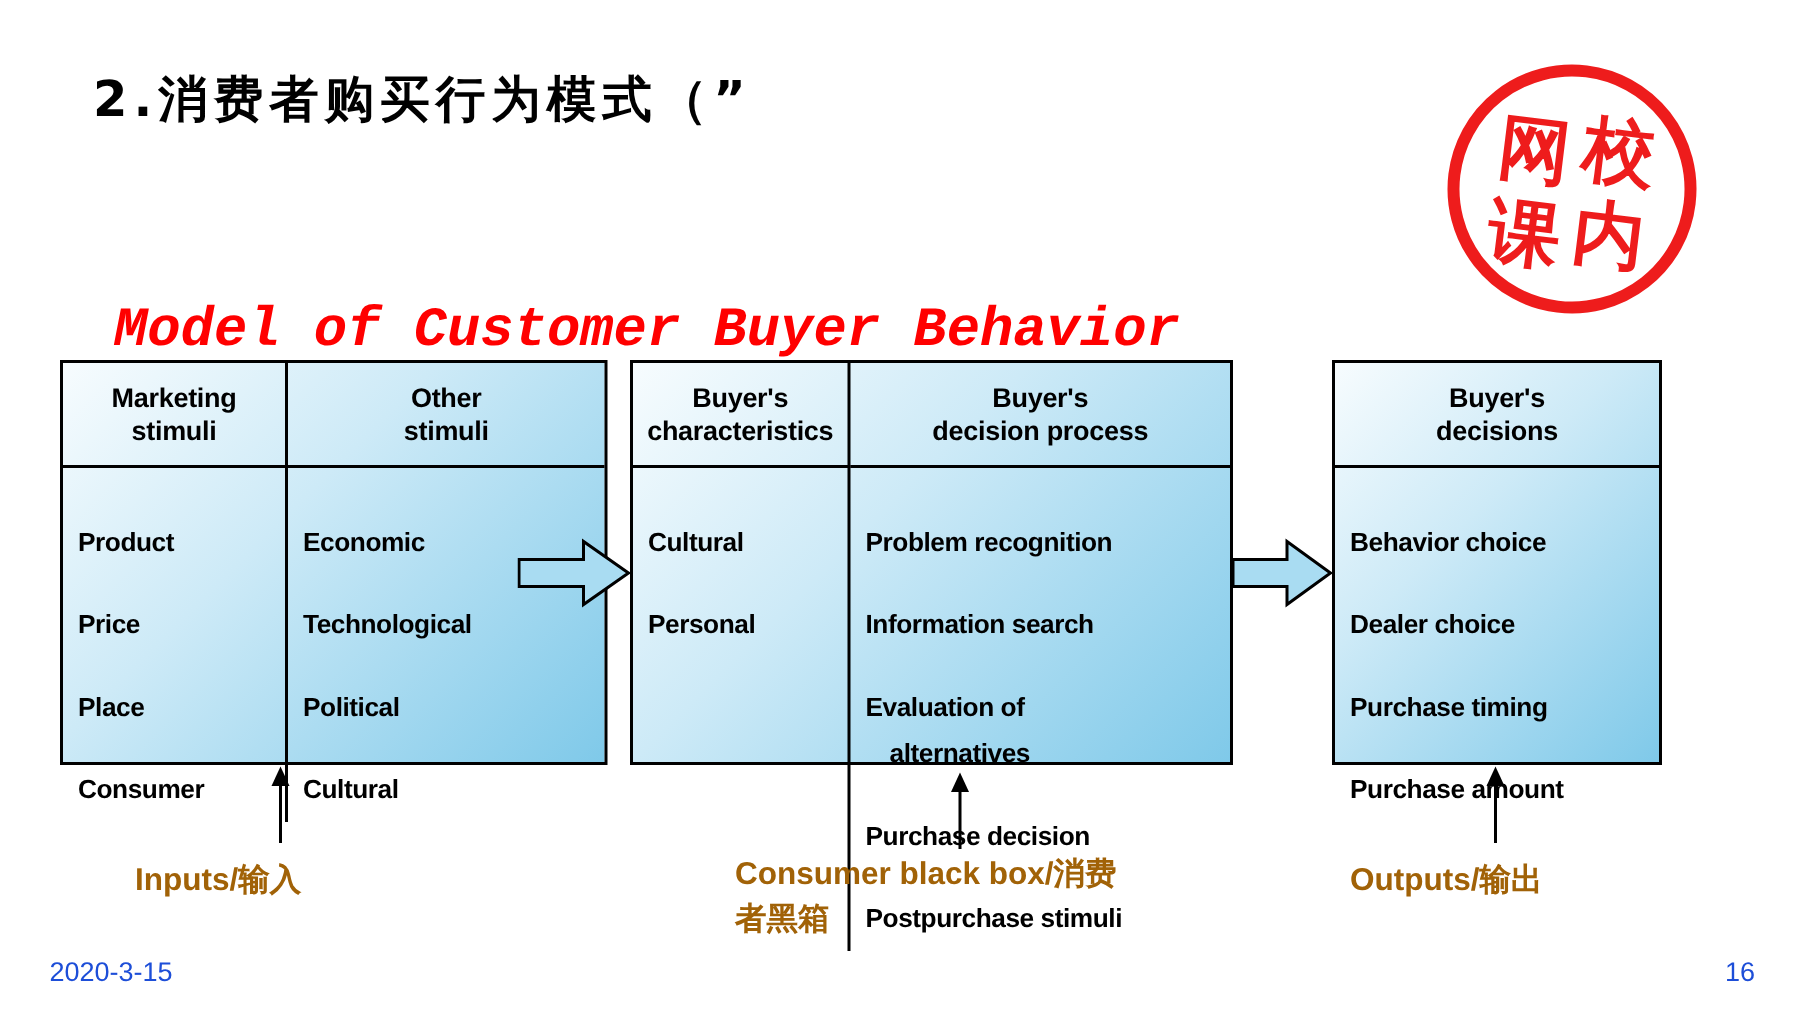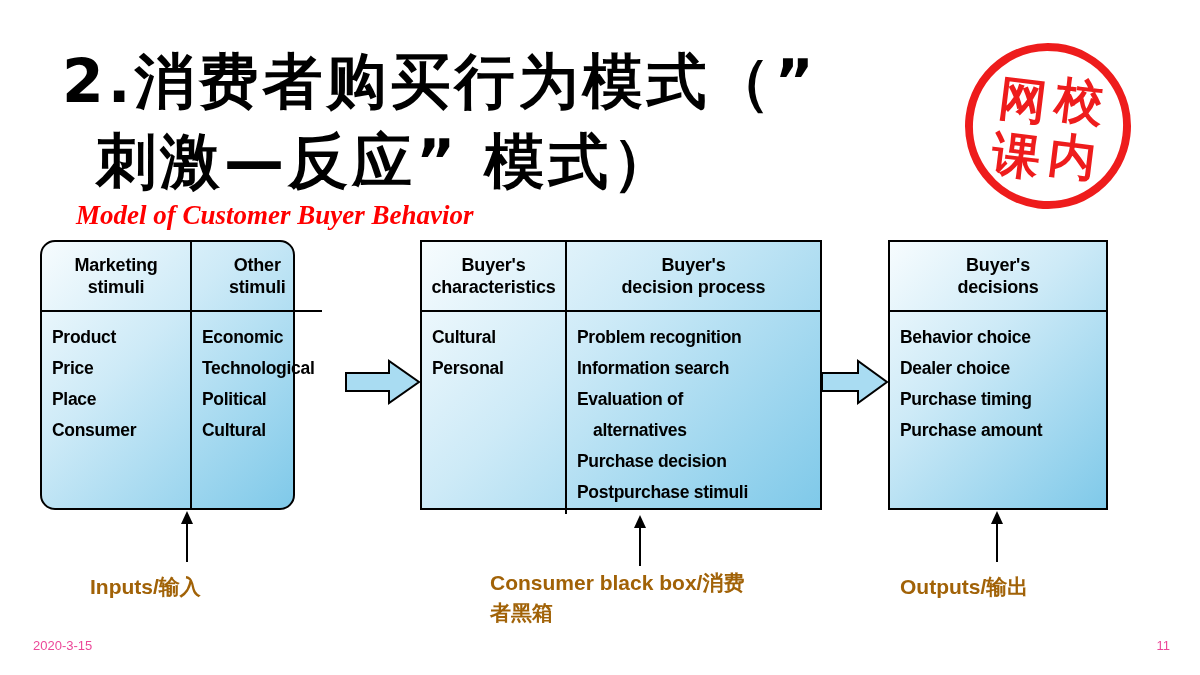--- a/index.html
+++ b/index.html
@@ -4,26 +4,26 @@
 <style>
   * { margin:0; padding:0; box-sizing:border-box; }
   html,body { width:1200px; height:675px; }
   body { font-family:"Liberation Sans", sans-serif; background:#fff; }
   .slide { position:relative; width:1200px; height:675px; background:#ffffff; overflow:hidden; }
   .abs { position:absolute; }
 
   .title-line {
     font-family:"DejaVu Sans", sans-serif;
     font-weight:bold; color:#000;
-    font-size:60px; letter-spacing:4px; line-height:1.1;
+    font-size:33px; letter-spacing:4px; line-height:1.1;
   }
   .subtitle {
-    font-family:Liberation Serif, serif;
+    font-family:Liberation Mono, monospace;
     font-style:italic; font-weight:bold;
-    font-size:27px; color:#FF0000;
+    font-size:37px; color:#FF0000;
   }
 
   .stamp-char {
     font-family:"DejaVu Sans", sans-serif;
     font-size:48px; font-weight:bold; fill:#EE1C1C;
     text-anchor:middle;
   }
 
   .model-box {
     position:absolute;
@@ -36,49 +36,48 @@
     display:flex; align-items:center; justify-content:center;
     text-align:center; font-weight:bold; font-size:18px;
     line-height:1.25; white-space:pre-line;
     border-bottom:2px solid #000; letter-spacing:-0.2px;
   }
   .body-cell { padding:10px 8px 6px 10px; }
   .col-first { border-right:2px solid #000; }
   .item {
     font-weight:bold; font-size:17.5px; line-height:31px;
     letter-spacing:-0.3px; white-space:pre-line;
-    padding-left:16px; text-indent:-16px; color:#000;
+    padding-left:16px; text-indent:-16px; color:#000;margin-top:24px;
   }
 
   .flow-label {
     position:absolute; font-weight:bold; font-size:21px;
     color:#a16207; line-height:30px;
   }
-  .footer-text { position:absolute; font-size:13px; color:#ec4899; }
+  .footer-text { position:absolute; font-size:18px; color:#1d4ed8; }
 </style>
 </head>
 <body>
 
 <div class="slide">
 
   <div class="abs title-line" style="left:62px; top:48px;">2.消费者购买行为模式（”</div>
-  <div class="abs title-line" style="left:96px; top:128px;">刺激—反应” 模式）</div>
   <div class="abs subtitle" style="left:76px; top:200px;">Model of Customer Buyer Behavior</div>
 
   <svg class="abs" style="left:958px; top:36px;" width="180" height="180" viewBox="0 0 180 180">
     <g transform="rotate(7 90 90)">
       <circle cx="90" cy="90" r="79" fill="none" stroke="#EE1C1C" stroke-width="8"></circle>
       <text class="stamp-char" x="62" y="84">网</text>
       <text class="stamp-char" x="118" y="78">校</text>
       <text class="stamp-char" x="62" y="140">课</text>
       <text class="stamp-char" x="118" y="134">内</text>
     </g>
   </svg>
 
-  <div class="model-box" style="left:40px; top:240px; width:255px; height:270px; grid-template-columns:150px 1fr;border-radius:15px;">
+  <div class="model-box" style="left:40px; top:240px; width:365px; height:270px; grid-template-columns:150px 1fr;">
     <div class="header-cell col-first">Marketing
 stimuli</div>
     <div class="header-cell">Other
 stimuli</div>
     <div class="body-cell col-first">
       <div class="item">Product</div>
       <div class="item">Price</div>
       <div class="item">Place</div>
       <div class="item">Consumer</div>
     </div>
@@ -139,15 +138,15 @@
   <svg class="abs" style="left:988px; top:510px;" width="18" height="52" viewBox="0 0 18 52">
     <line x1="9" y1="52" x2="9" y2="12" stroke="#000" stroke-width="2"></line>
     <polygon points="9,1 3,14 15,14" fill="#000"></polygon>
   </svg>
 
   <div class="flow-label" style="left:90px; top:572px;">Inputs/输入</div>
   <div class="flow-label" style="left:490px; top:568px; width:268px;">Consumer black box/消费者黑箱</div>
   <div class="flow-label" style="left:900px; top:572px;">Outputs/输出</div>
 
   <div class="footer-text" style="left:33px; top:638px;">2020-3-15</div>
-  <div class="footer-text" style="right:30px; top:638px;">11</div>
+  <div class="footer-text" style="right:30px; top:638px;">16</div>
 
 </div>
 
 </body></html>

